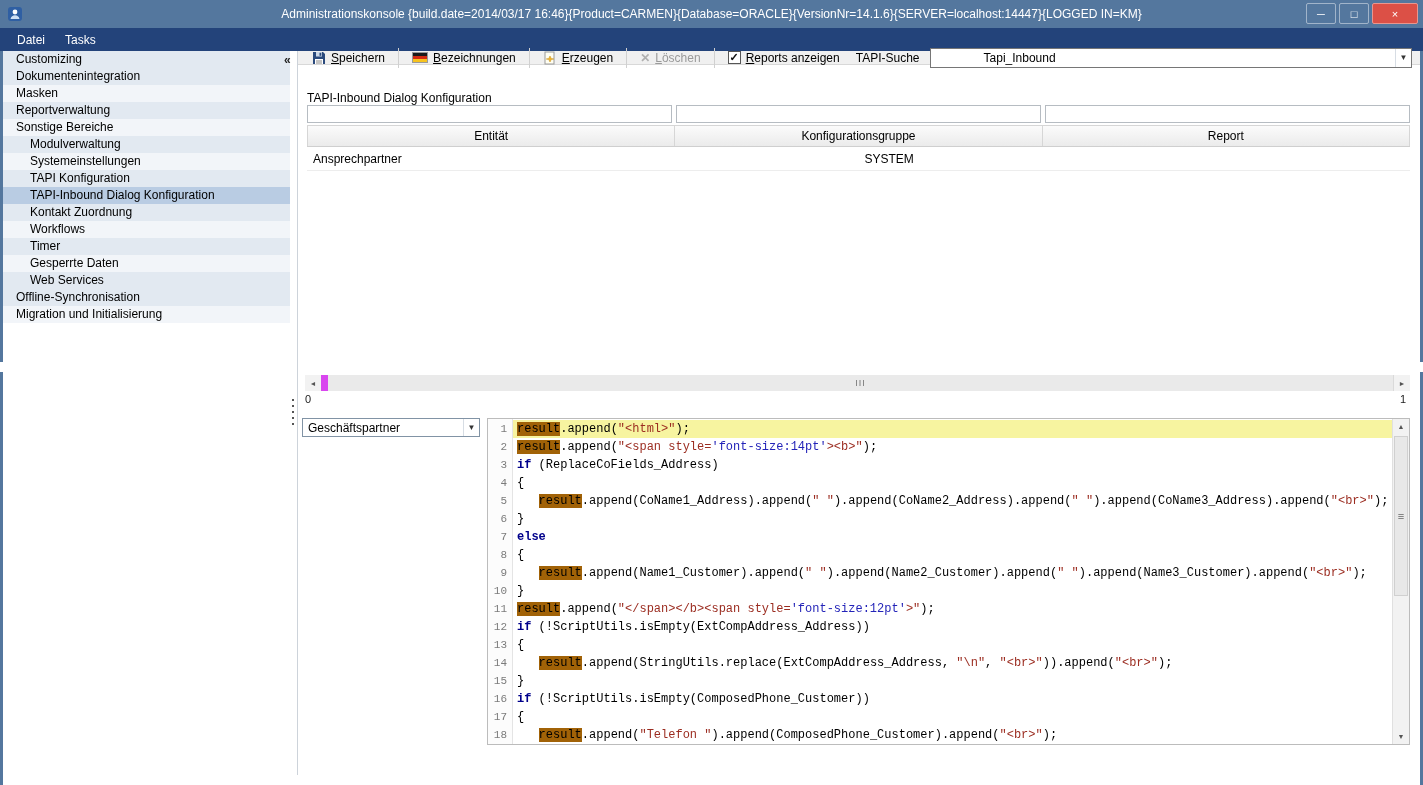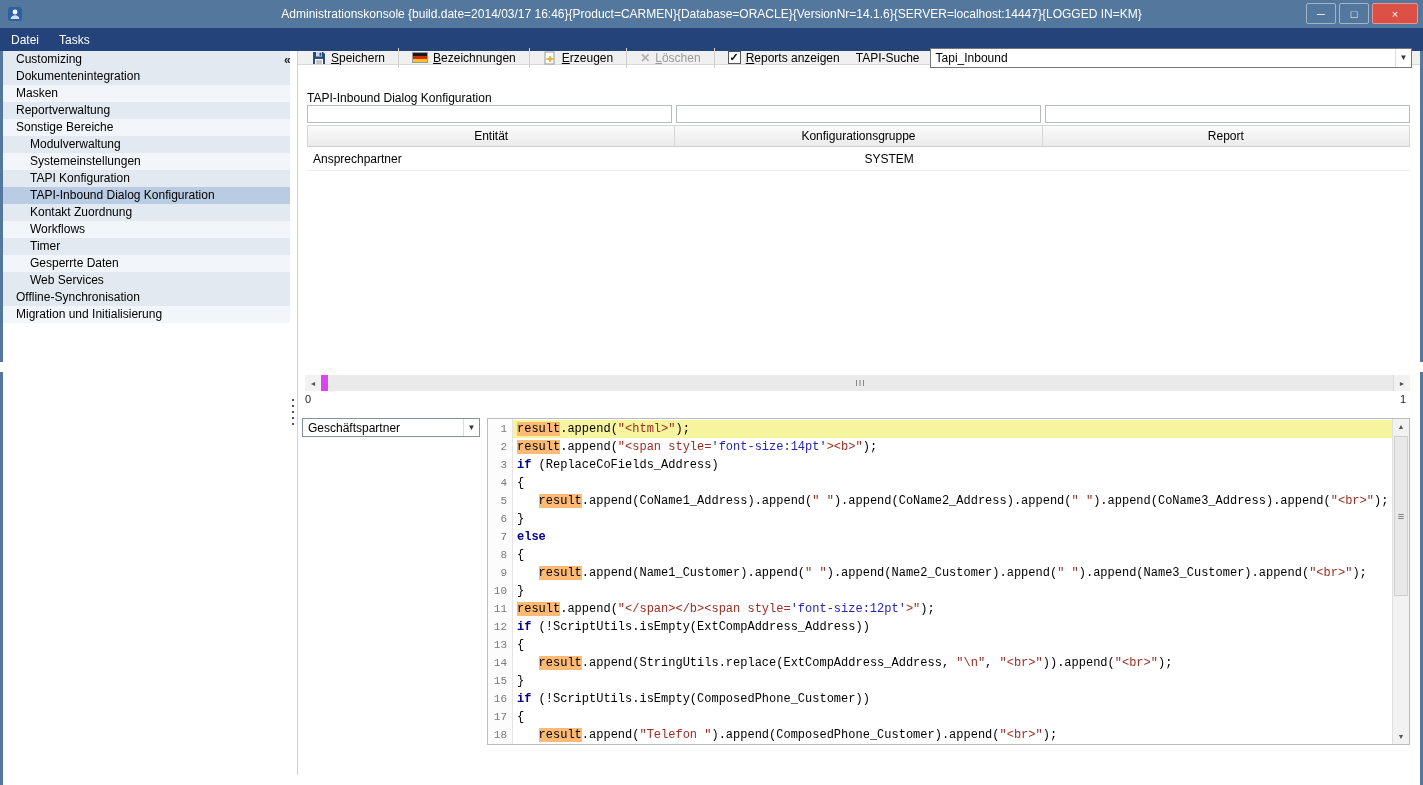--- a/index.html
+++ b/index.html
@@ -8,21 +8,21 @@
   .edge{position:absolute;background:#54779e;}
   .edge.left{left:0;top:0;width:3px;height:785px;}
   .edge.right{right:0;top:0;width:3px;height:785px;}
   .edge.bottom{left:0;bottom:0;width:100%;height:10px;}
   .titlebar{position:absolute;left:0;top:0;width:100%;height:28px;background:#54779e;display:flex;align-items:center;}
   .app-icon{margin-left:7px;width:16px;height:16px;flex:none;}
   .title{position:absolute;left:50%;transform:translateX(-50%);color:#fff;font-size:12px;white-space:nowrap;}
   .win-controls{position:absolute;right:5px;top:3px;display:flex;gap:3px;}
   .win-btn{width:30px;height:21px;display:flex;align-items:center;justify-content:center;color:#fff;font-size:11px;border:1px solid rgba(255,255,255,.45);border-radius:2px;}
   .win-btn.close{width:46px;background:#dc5046;border-color:#e9968e;}
-  .menubar{position:absolute;left:0;top:28px;width:100%;height:23px;background:#23437a;display:flex;align-items:center;color:#fff;font-size:12px;padding-left:2px;gap:2px;}
+  .menubar{position:absolute;left:0;top:28px;width:100%;height:23px;background:#23437a;display:flex;align-items:center;color:#fff;font-size:12px;padding-left:8px;gap:2px;}
   .menu-item{padding:3px 9px;}
   .sidebar{position:absolute;left:3px;top:51px;width:287px;bottom:10px;background:#fff;font-size:12px;}
   .tree-item{height:17px;line-height:17px;padding-left:13px;background:#f2f5f9;white-space:nowrap;overflow:hidden;}
   .tree-item.alt{background:#e2e9f1;}
   .tree-item.ind{padding-left:27px;}
   .tree-item.sel{background:#b9cce3;}
   .collapse{position:absolute;left:284px;top:54px;font-size:12px;color:#222;font-weight:bold;line-height:1;}
   .vline{position:absolute;left:297px;top:51px;width:1px;bottom:10px;background:#cdd3da;}
   .sash{position:absolute;left:291px;top:399px;width:4px;display:flex;flex-direction:column;gap:4px;align-items:center;}
   .sash i{width:2px;height:2px;background:#555;display:block;}
@@ -33,21 +33,21 @@
   .tb-label{display:inline-block;}
   .mn::first-letter{text-decoration:underline;}
   .tb-sep{width:1px;height:20px;background:#d0d0d0;margin:0 3px;flex:none;}
   .checkbox{width:13px;height:13px;border:1px solid #565656;background:#fff;display:flex;align-items:center;justify-content:center;font-size:11px;font-weight:bold;color:#111;line-height:1;flex:none;}
   .x-icon{color:#b0b0b0;font-weight:bold;font-size:12px;line-height:1;}
   .flag{width:16px;height:11px;display:block;border:1px solid #999;background:linear-gradient(#1a1a1a 0 33%,#d42a10 33% 66%,#f7c31e 66% 100%);}
   .tapi-label{margin-left:6px;white-space:nowrap;}
   .combo{display:flex;align-items:center;border:1px solid #8193a5;background:#fff;height:20px;}
   .combo-text{flex:1;padding-left:5px;font-size:12px;white-space:nowrap;overflow:hidden;}
   .combo-arrow{width:16px;align-self:stretch;display:flex;align-items:center;justify-content:center;font-size:8px;color:#333;border-left:1px solid #d7dde4;}
-  .tapi-combo{flex:1;margin-left:4px;border-color:#767676;}
+  .tapi-combo{flex:1;margin-left:4px;border-color:#767676;padding-left:48px;}
   .panel-title{position:absolute;left:9px;top:40px;font-size:12px;color:#000;}
   .filters{position:absolute;left:9px;right:10px;top:54px;height:18px;display:flex;gap:4px;}
   .filter-input{flex:1;border:1px solid #b6bcc2;height:18px;font-size:12px;padding:0 3px;font-family:inherit;background:#fff;outline:none;}
   .thead{position:absolute;left:9px;right:10px;top:74px;height:22px;display:flex;border-top:1px solid #d6d6d6;border-bottom:1px solid #cfcfcf;background:linear-gradient(#fbfbfb,#ebebeb);}
   .th{flex:1;display:flex;align-items:center;justify-content:center;font-size:12px;border-right:1px solid #d6d6d6;}
   .th:first-child{border-left:1px solid #d6d6d6;}
   .tbody{position:absolute;left:9px;right:10px;top:96px;}
   .tr{display:flex;height:24px;border-bottom:1px solid #ededed;background:#fff;}
   .td{flex:1;display:flex;align-items:center;padding-left:6px;font-size:12px;white-space:nowrap;overflow:hidden;}
   .hscroll{position:absolute;left:7px;right:10px;top:324px;height:16px;background:#f2f2f2;display:flex;}
@@ -59,21 +59,21 @@
   .entity-combo{position:absolute;left:4px;top:5px;width:178px;height:19px;}
   .editor{position:absolute;left:189px;right:10px;top:5px;height:327px;border:1px solid #bcbcbc;display:flex;background:#fff;}
   .gutter{width:25px;background:#fcfcfc;border-right:1px solid #e4e4e4;padding-top:1px;flex:none;}
   .gut-line{height:18px;line-height:18px;text-align:right;padding-right:5px;font-family:"Liberation Mono",monospace;font-size:11px;color:#7b7b7b;}
   .code{flex:1;overflow:hidden;padding-top:1px;font-family:"Liberation Mono",monospace;font-size:12px;line-height:18px;}
   .code-line{height:18px;white-space:pre;padding-left:4px;}
   .code-line.current{background:#f7f4a0;}
   .kw{color:#00008b;font-weight:bold;}
   .str{color:#9b2c20;}
   .attr{color:#2323b8;}
-  .occ{background:#fdba74;}
+  .occ{background:#a16207;}
   .vscroll{width:17px;background:#f2f2f2;border-left:1px solid #e0e0e0;position:relative;flex:none;}
   .vs-arrow{position:absolute;left:0;width:100%;height:15px;display:flex;align-items:center;justify-content:center;font-size:7px;color:#555;}
   .vs-arrow.up{top:0;}
   .vs-arrow.down{bottom:0;}
   .vs-thumb{position:absolute;left:1px;right:1px;top:17px;height:160px;background:#e8e8e8;border:1px solid #d0d0d0;display:flex;align-items:center;justify-content:center;color:#666;font-size:11px;line-height:1;}
 </style>
 </head>
 <body>
 
 <div class="window">

